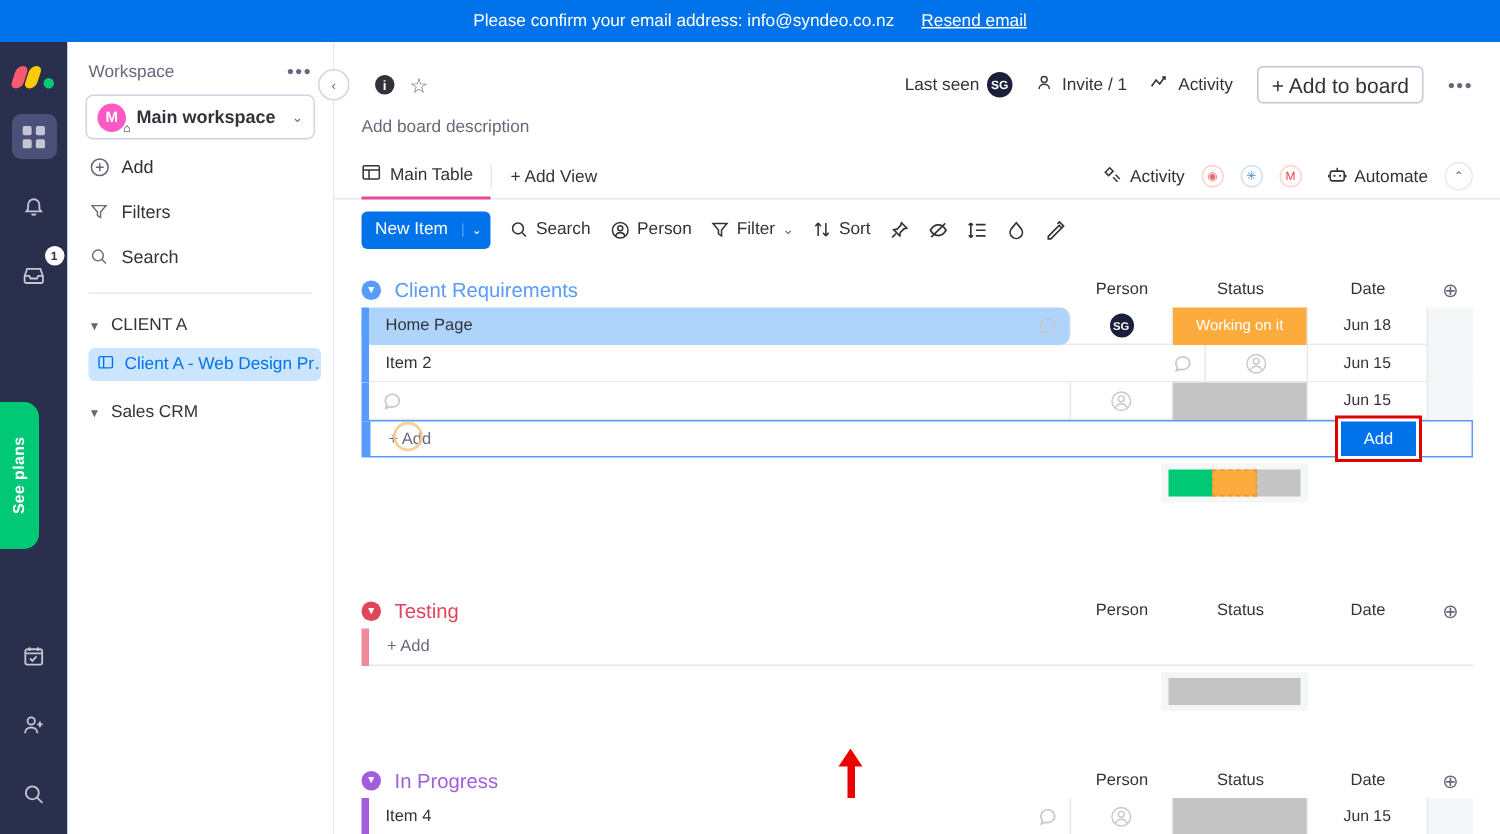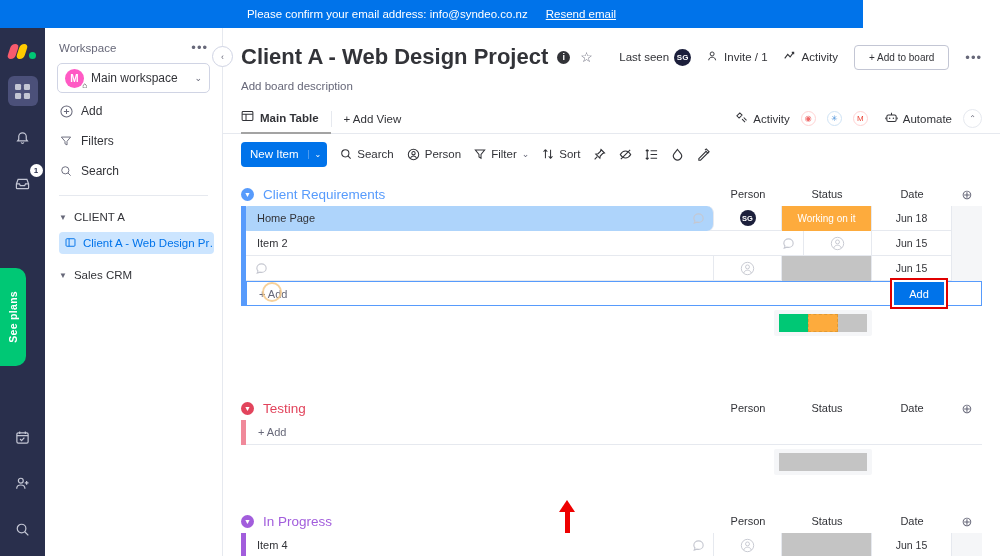--- a/index.html
+++ b/index.html
@@ -5,21 +5,21 @@
   * { box-sizing: border-box; margin: 0; padding: 0; }
   html, body {
     width: 1000px; height: 556px;
     font-family: "Liberation Sans", sans-serif;
     background: #ffffff; overflow: hidden;
   }
   .app { position: relative; width: 1000px; height: 556px; }
 
   
   .banner {
-    position: absolute; top: 0; left: 0; width: 863px; height: 28px;
+    position: absolute; top: 0; left: 0; width: 1000px; height: 28px;
     background: #0073ea; color: #ffffff;
     display: flex; align-items: center; justify-content: center; gap: 18px;
     font-size: 11.5px;
   }
   .banner-link { color: #ffffff; text-decoration: underline; cursor: pointer; }
 
   
   .rail {
     position: absolute; top: 28px; left: 0; width: 45px; height: 528px;
     background: #292f4c; display: flex; flex-direction: column; align-items: center;
@@ -65,21 +65,21 @@
   .ws-select {
     margin: 8px 12px 0 12px; height: 30px; border: 1px solid #d0d4e4; border-radius: 5px;
     display: flex; align-items: center; padding: 0 7px; gap: 7px; cursor: pointer;
   }
   .ws-avatar {
     width: 19px; height: 19px; border-radius: 50%; background: #ff5ac4;
     color: #ffffff; font-size: 10px; font-weight: bold;
     display: flex; align-items: center; justify-content: center; position: relative;
   }
   .ws-avatar .home { position: absolute; right: -3px; bottom: -2px; font-size: 8px; color: #222; }
-  .ws-name { flex: 1; font-size: 12px; font-weight: normal; color: #323338; }
+  .ws-name { flex: 1; font-size: 12px; font-weight: bold; color: #323338; }
   .chev { color: #676879; font-size: 9px; }
 
   .nav-item {
     display: flex; align-items: center; gap: 8px; padding: 0 14px;
     height: 24px; margin-top: 6px; font-size: 12px; color: #323338; cursor: pointer;
   }
   .nav-item .ic { width: 14px; display: flex; justify-content: center; color: #676879; }
   .divider { margin: 12px 14px 0 14px; border-top: 1px solid #e6e9ef; }
 
   .grp {
@@ -112,32 +112,32 @@
     margin-left: 9px; cursor: pointer;
   }
   .star { margin-left: 10px; font-size: 14px; color: #676879; cursor: pointer; }
   .hdr-right { margin-left: auto; display: flex; align-items: center; gap: 16px; }
   .hr-item { display: flex; align-items: center; gap: 5px; font-size: 11.5px; color: #323338; cursor: pointer; }
   .sg-avatar {
     width: 17px; height: 17px; border-radius: 50%; background: #1c1f3b; color: #fff;
     font-size: 8px; font-weight: bold; display: flex; align-items: center; justify-content: center;
   }
   .add-board-btn {
-    border: 1px solid #c3c6d4; border-radius: 4px; height: 25px; padding: 0 14px;
-    display: flex; align-items: center; font-size: 10px; color: #323338;
+    border: 1px solid #c3c6d4; border-radius: 4px; height: 25px; padding: 0 9px;
+    display: flex; align-items: center; font-size: 14px; color: #323338;
     background: #fff; cursor: pointer;
   }
   .board-desc { font-size: 11.5px; color: #676879; margin-top: 10px; cursor: pointer; }
 
   
   .tabs { display: flex; align-items: center; padding: 0 18px; margin-top: 12px; height: 30px;
           border-bottom: 1px solid #e6e9ef; position: relative; }
   .tab { display: flex; align-items: center; gap: 6px; font-size: 11.5px; color: #323338;
          height: 30px; cursor: pointer; padding-right: 12px; }
-  .tab.active { border-bottom: 2px solid #a3a3a3; font-weight: bold; }
+  .tab.active { border-bottom: 2px solid #ec4899; font-weight: normal; }
   .tab-sep { width: 1px; height: 16px; background: #e6e9ef; margin: 0 12px 0 0; }
   .add-view { font-size: 11.5px; color: #323338; cursor: pointer; }
   .tabs-right { margin-left: auto; display: flex; align-items: center; gap: 11px; }
   .int-ic { width: 15px; height: 15px; border-radius: 50%; border: 1px solid #ffd3d3;
             display: flex; align-items: center; justify-content: center; font-size: 8px; cursor: pointer; }
   .caret-btn { width: 19px; height: 19px; border-radius: 50%; border: 1px solid #e6e9ef;
                display: flex; align-items: center; justify-content: center; font-size: 8px;
                color: #676879; cursor: pointer; }
 
   
@@ -337,21 +337,20 @@
     </div>
   </div>
 
   <div class="main">
     <div class="collapse-btn">
       <span>‹</span>
     </div>
 
     <div class="hdr">
       <div class="title-row">
-        <span class="board-title">Client A - Web Design Project</span>
         <span class="info-ic">i</span>
         <span class="star">☆</span>
         <div class="hdr-right">
           <div class="hr-item">
             <span>Last seen</span>
             <span class="sg-avatar">SG</span>
           </div>
           <div class="hr-item">
             <span>
               <svg width="12" height="12" viewBox="0 0 14 14" fill="none" stroke="#323338" stroke-width="1.1">

